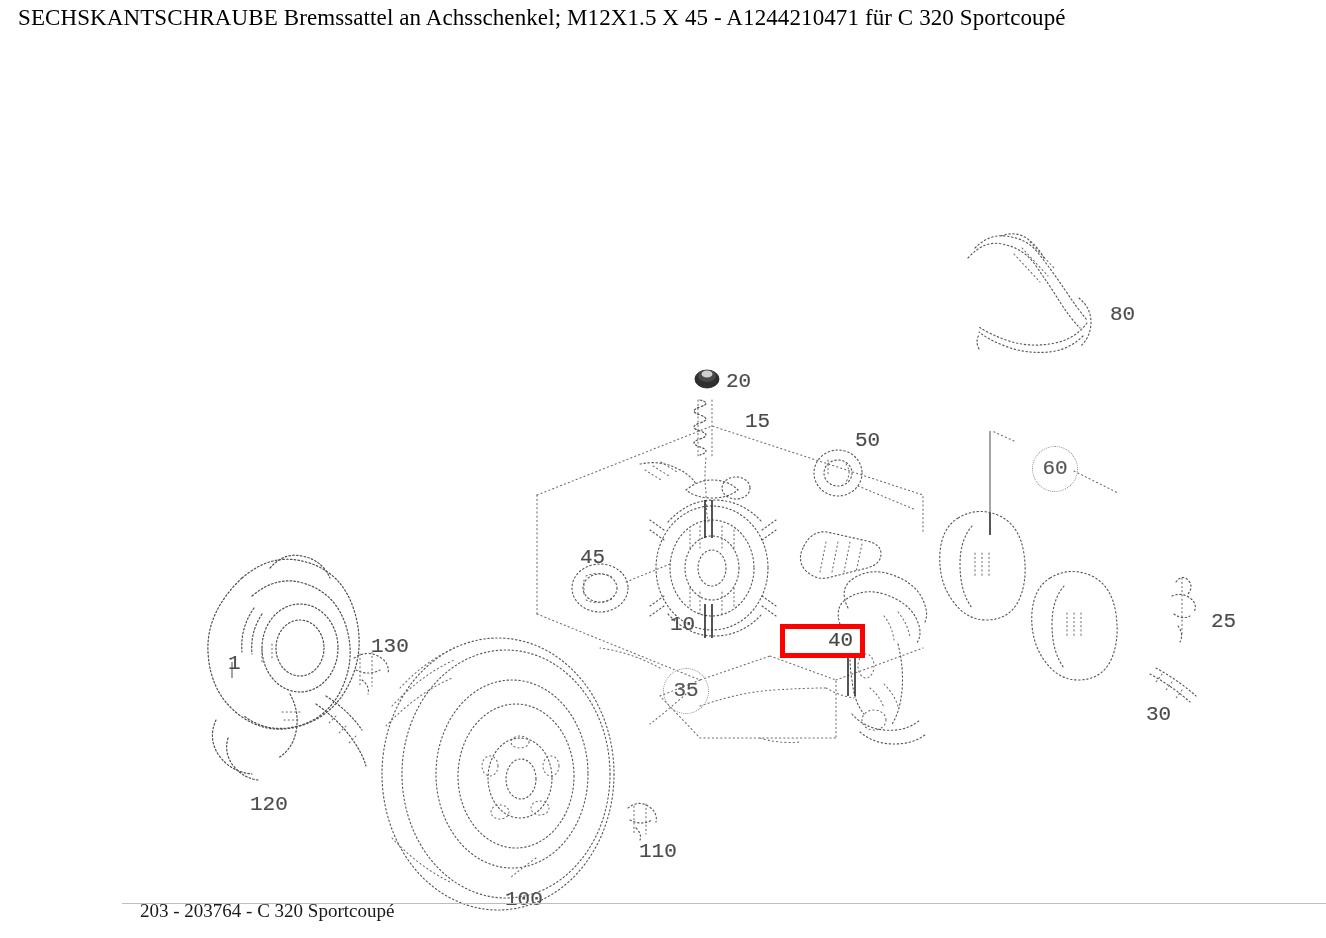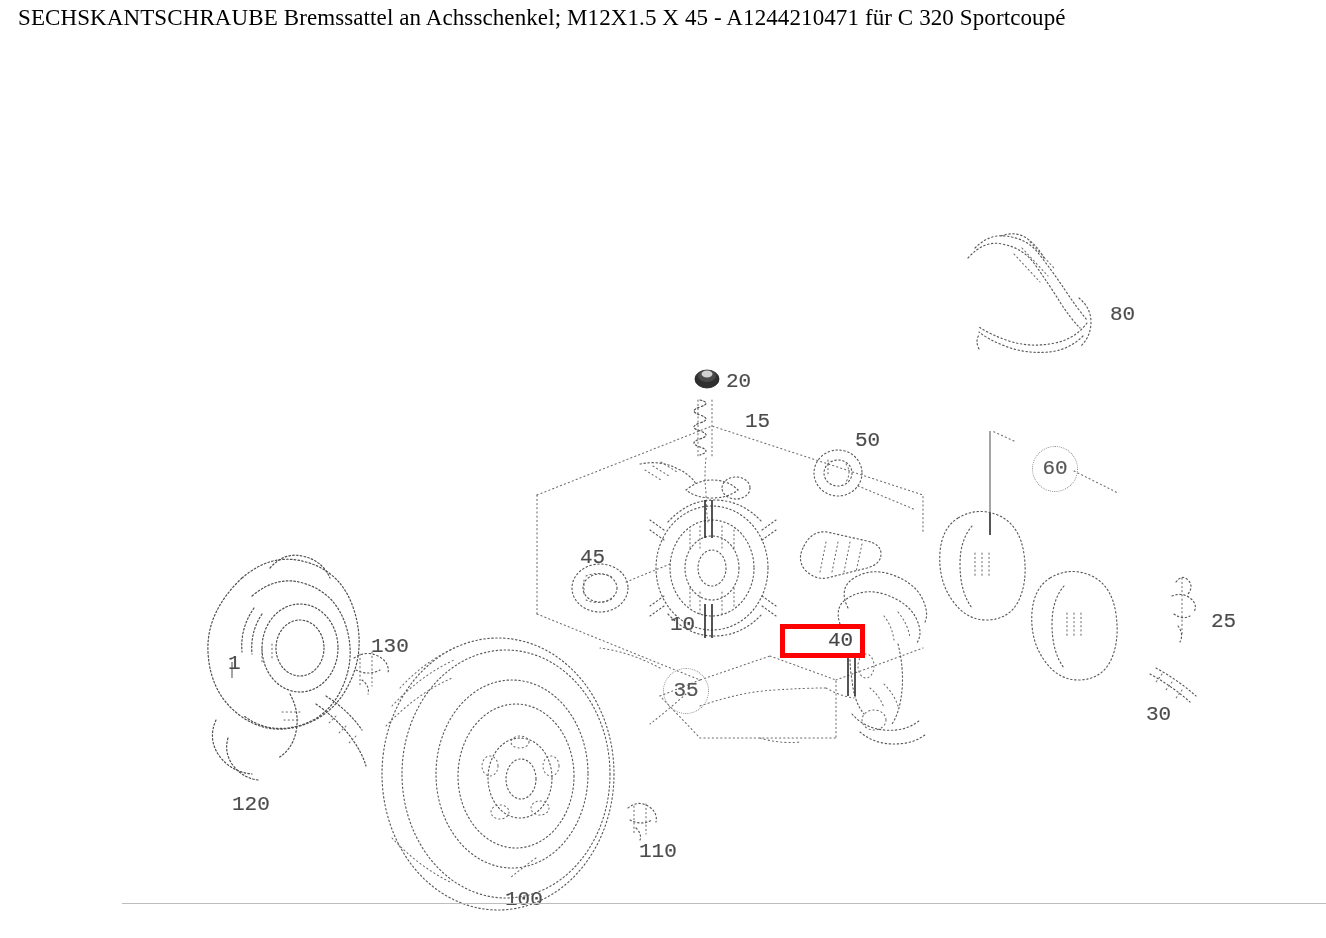--- a/index.html
+++ b/index.html
@@ -277,20 +277,21 @@
     <div class="callout" style="left:1195px; top:562px;margin-left:16px;">25</div>
     <div class="callout" style="left:1146px; top:655px;">30</div>
     <div class="callout circled" style="left:663px; top:620px;">35</div>
     <div class="callout highlight" style="left:780px; top:576px;padding-left:43px;">40</div>
     <div class="callout" style="left:580px; top:498px;">45</div>
     <div class="callout" style="left:855px; top:381px;">50</div>
     <div class="callout circled" style="left:1032px; top:398px;text-align:center;">60</div>
     <div class="callout" style="left:1110px; top:255px;">80</div>
     <div class="callout" style="left:505px; top:840px;">100</div>
     <div class="callout" style="left:639px; top:792px;">110</div>
-    <div class="callout" style="left:232px; top:745px;">120</div>
+    <div class="callout" style="left:250px; top:745px;">120</div>
     <div class="callout" style="left:371px; top:587px;">130</div>
 
   </div>
 
   <div id="footer-rule"></div>
+  <div id="footer-text">203 - 203764 - C 320 Sportcoupé</div>
 
 </div>
 
 </body></html>

